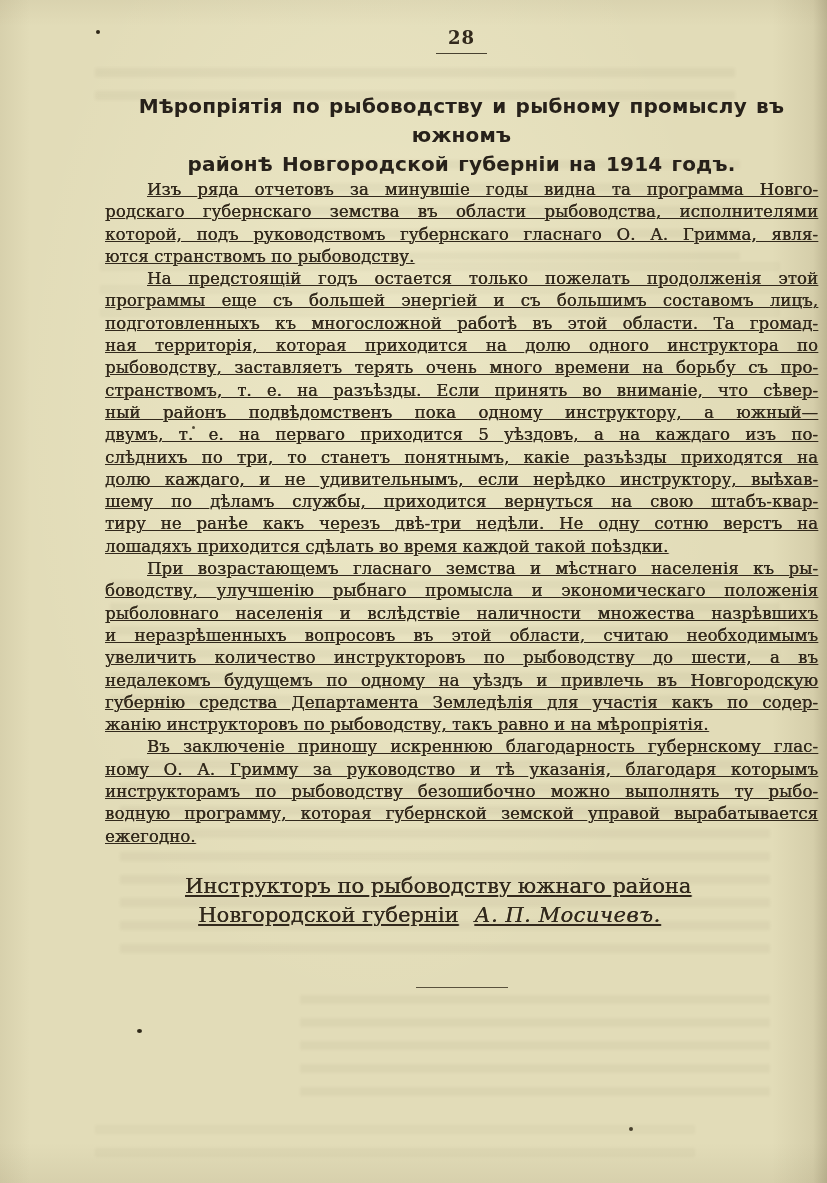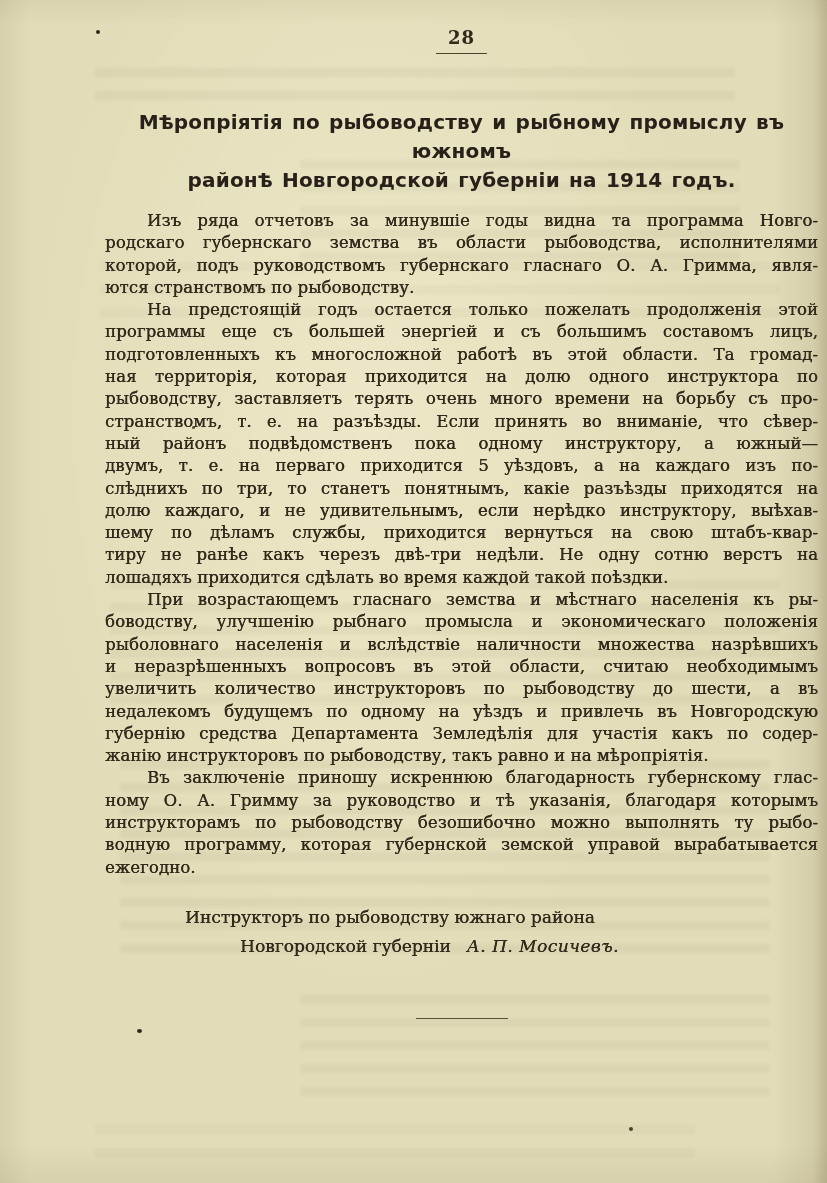--- a/index.html
+++ b/index.html
@@ -27,38 +27,38 @@
 
   .content{position:absolute;left:105px;top:0;width:713px;z-index:1;color:var(--ink,#32291c);}
 
   .pageno-wrap{margin-top:27px;text-align:center;}
   .pageno{
     display:inline-block;font-size:18px;font-weight:bold;letter-spacing:1px;
     border-bottom:1.6px solid rgba(45,38,25,.85);padding:0 12px 5px 12px;
   }
 
   .heading{
-    margin-top:54px;text-align:center;
+    margin-top:38px;text-align:center;
     font-family:"DejaVu Sans","Liberation Sans",sans-serif;
     font-weight:bold;font-size:20px;line-height:29px;
     color:var(--heading-ink,#27211a);
     letter-spacing:.2px;word-spacing:2px;
   }
 
-  .bodytext{margin-top:15px;font-size:16.5px;}
+  .bodytext{font-size:16.5px;text-decoration:underline;}
   .line{
     line-height:22.3px;height:22.3px;white-space:nowrap;
     text-align:justify;text-align-last:justify;
     text-shadow:.35px 0 0 currentColor;
     letter-spacing:.1px;
   }
   .line.first{text-indent:42px;}
   .line.last{text-align-last:left;white-space:normal;}
 
-  .signature{margin-top:24px;font-size:17px;line-height:29px;text-shadow:.3px 0 0 currentColor;}
+  .signature{margin-top:24px;font-size:21px;line-height:29px;text-shadow:.3px 0 0 currentColor;text-decoration:underline;}
   .sig-line1{padding-left:80px;}
   .sig-line2{text-align:center;padding-right:64px;}
   .sig-prefix{margin-right:16px;}
   .sig-name{font-style:italic;letter-spacing:.5px;}
 
   .divider{
     width:92px;height:0;border-top:1.7px solid rgba(55,46,30,.8);
     margin:57px auto 0 auto;
   }
 </style>

